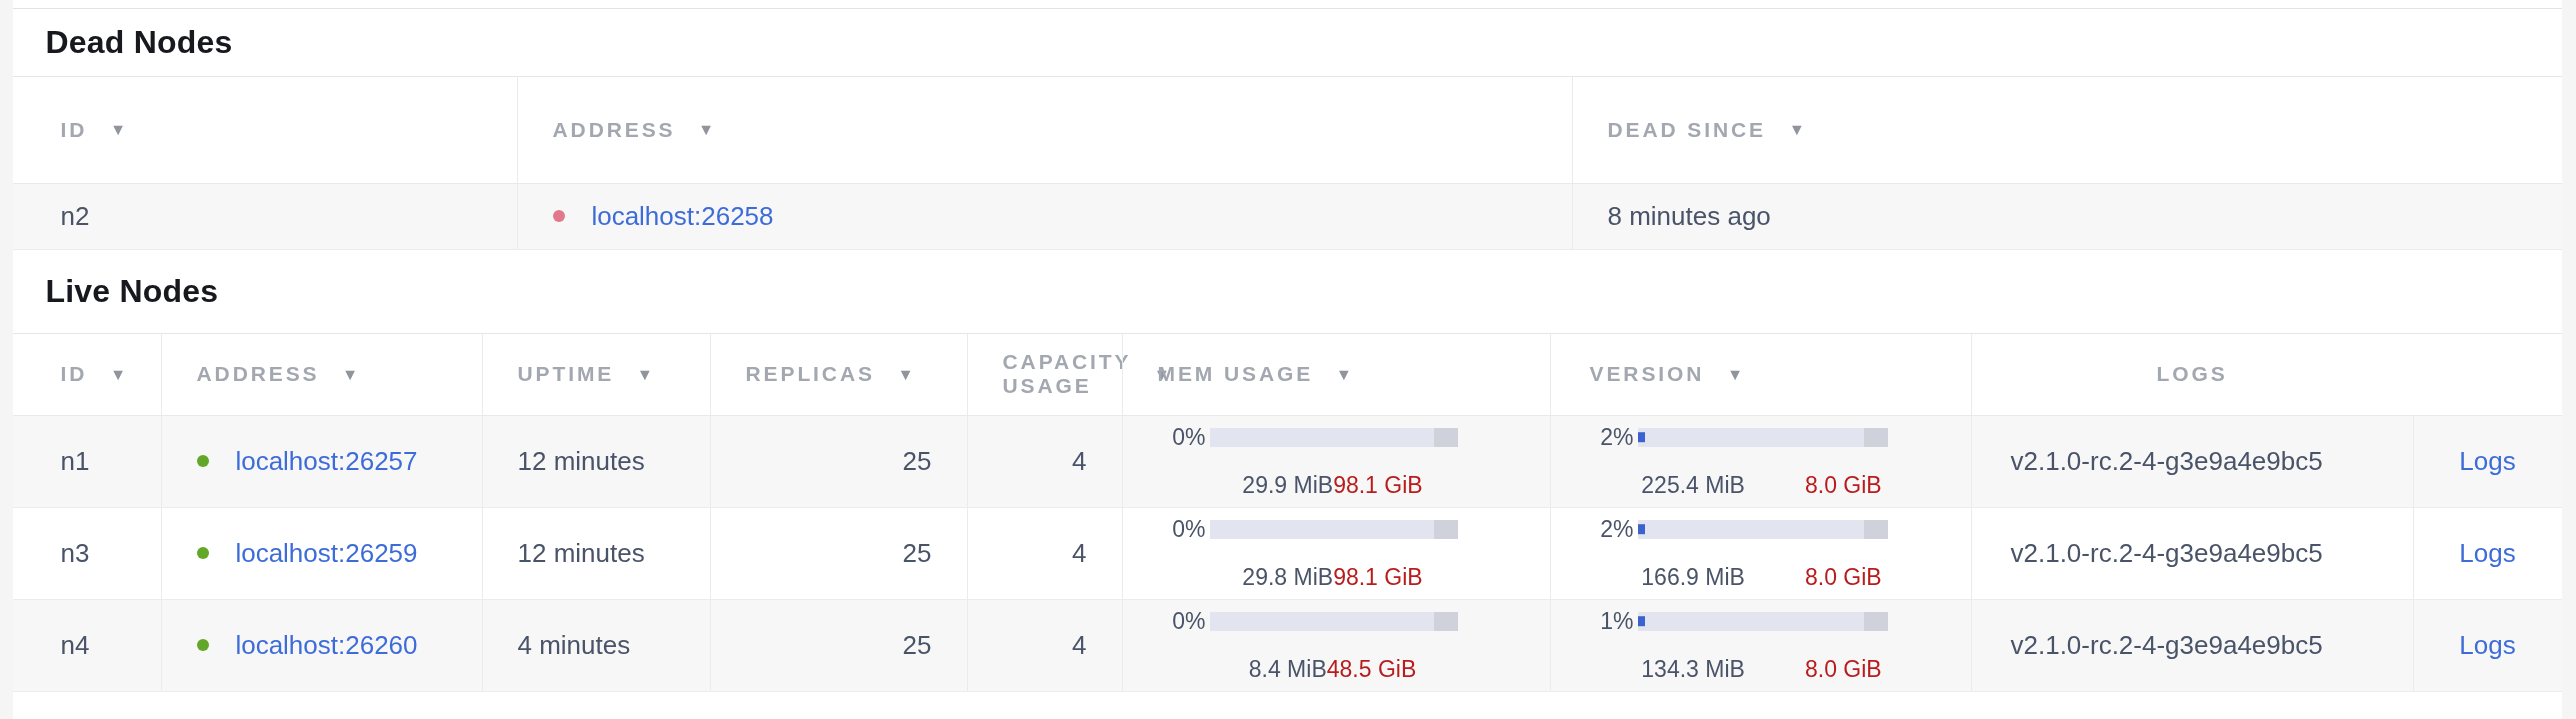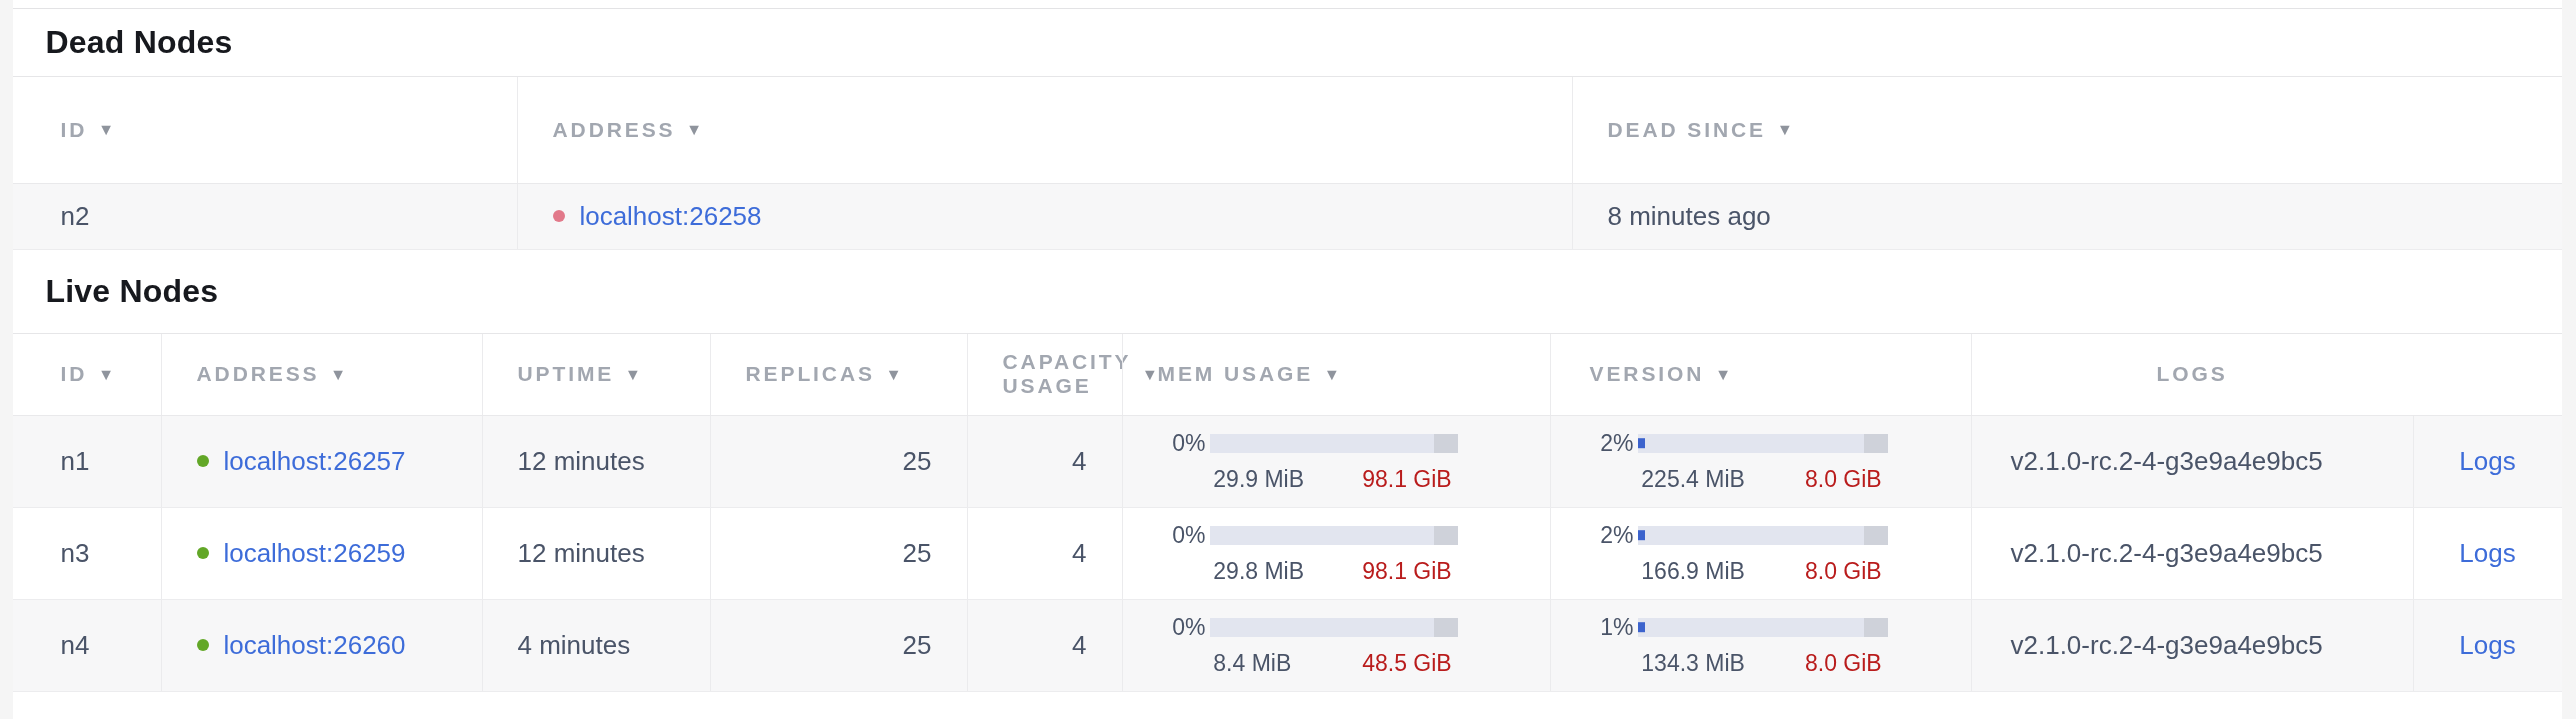--- a/index.html
+++ b/index.html
@@ -22,21 +22,21 @@
   .section-title-block.live { height: 84px; }
   .section-title { font-size: 32px; font-weight: 700; color: #17191e; letter-spacing: 0.2px; }
 
   .grid { display: grid; }
   .dead-grid  { grid-template-columns: 504px 1055px 990px; }
   .live-grid  { grid-template-columns: 148px 321px 228px 257px 155px 428px 421px 442px 149px; }
 
   .hdr-row { border-bottom: 1px solid #e9e9eb; background: #fff; }
   .dead-hdr-row { height: 107px; }
   .live-hdr-row { height: 82px; }
-  .cell { display: flex; align-items: center; padding-left: 35px; border-left: 1px solid #ebebed; min-width: 0; }
+  .cell { display: flex; align-items: center; padding-left: 35px; border-left: 1px solid #ebebed; min-width: 0; gap: 12px; }
   .cell:first-child { border-left: none; padding-left: 48px; }
   .hdr-cell { font-size: 21px; font-weight: 700; letter-spacing: 2.9px; color: #a2a7b0; text-transform: uppercase; }
   .sort-arrow { font-size: 16.4px; color: #8f949d; margin-left: 10.6px; letter-spacing: 0; }
 
   .row { border-bottom: 1px solid #ececee; background: #fff; font-size: 26px; }
   .row.striped { background: #f7f7f8; }
   .dead-row { height: 66px; }
   .live-row { height: 92px; }
 
   .num-cell { justify-content: flex-end; padding-right: 35px; padding-left: 0; }
@@ -47,21 +47,21 @@
 
   .usage-cell { flex-direction: column; align-items: stretch; justify-content: center; padding-left: 23px; padding-right: 9.6px; }
   .usage-top { display: flex; align-items: center; }
   .pct { width: 60px; text-align: right; margin-right: 4.8px; font-size: 23px; color: #4a5468; flex: 0 0 auto; }
   .bar { position: relative; height: 19px; background: #e2e5ef; flex: 0 0 auto; }
   .cap .bar { width: 248px; }
   .mem .bar { width: 250px; }
   .bar-used { position: absolute; left: 0; top: 50%; transform: translateY(-50%); height: 9.6px; width: 0; background: #3c63cd; }
   .bar-end { position: absolute; right: 0; top: 0; bottom: 0; width: 24px; background: #cfd2da; }
   .usage-bottom { display: flex; justify-content: space-between; margin-top: 8.7px; margin-left: 64px; padding: 0 5.8px 0 3.8px; font-size: 23px; }
-  .cap .usage-bottom { width: 248px; }
+  .cap .usage-bottom { width: 248px; justify-content: center; }
   .mem .usage-bottom { width: 250px; }
   .used-label { color: #4a5468; }
   .total-label { color: #b91c1c; }
 
   .version-cell { padding-left: 39px; }
   .bottom-pad { height: 27px; background: #fff; }
 </style>
 </head>
 <body>
 

